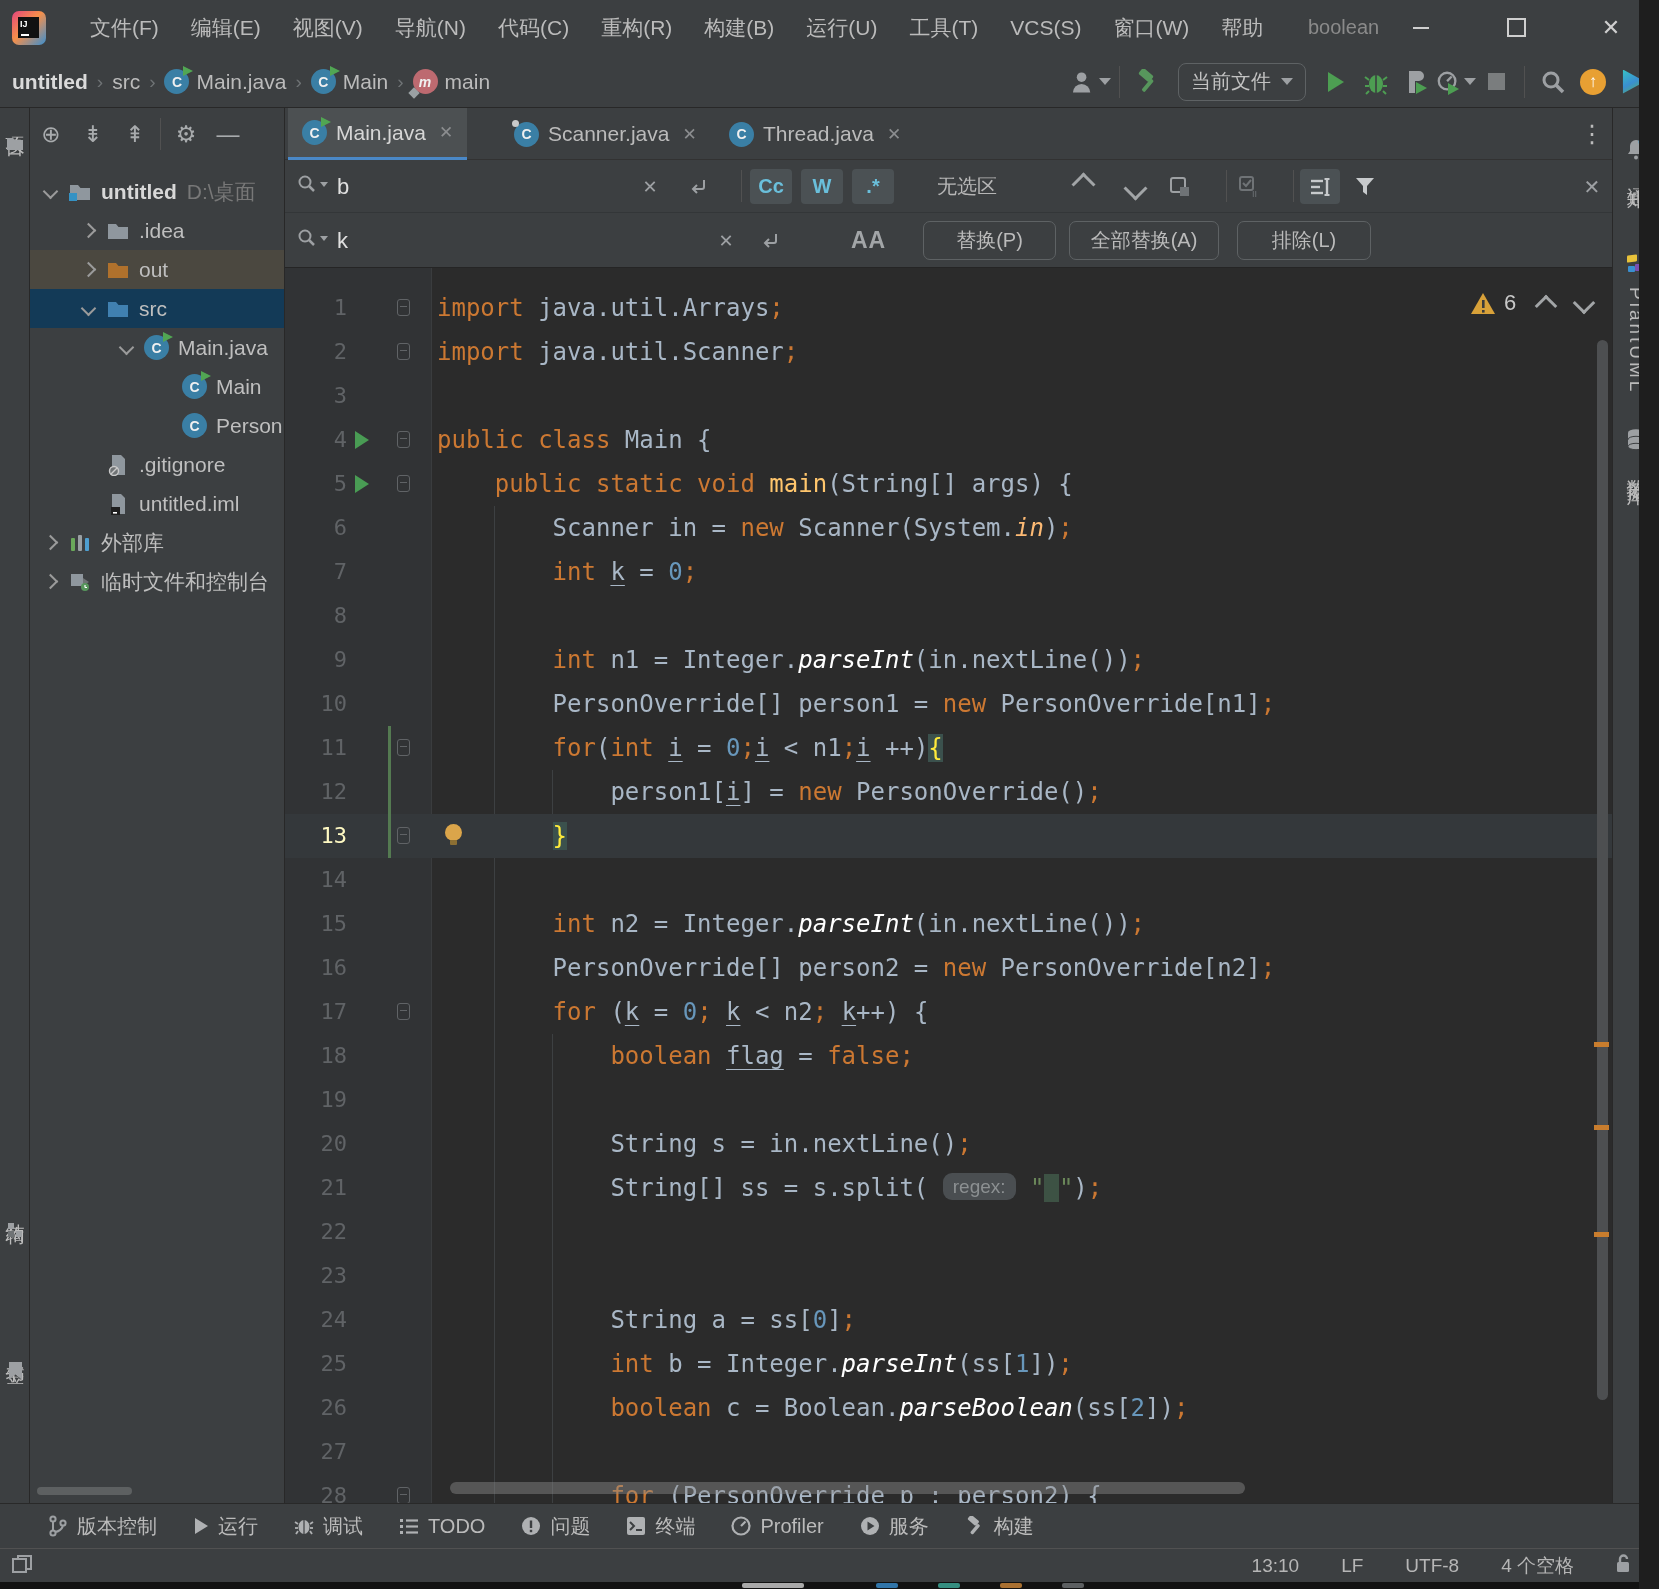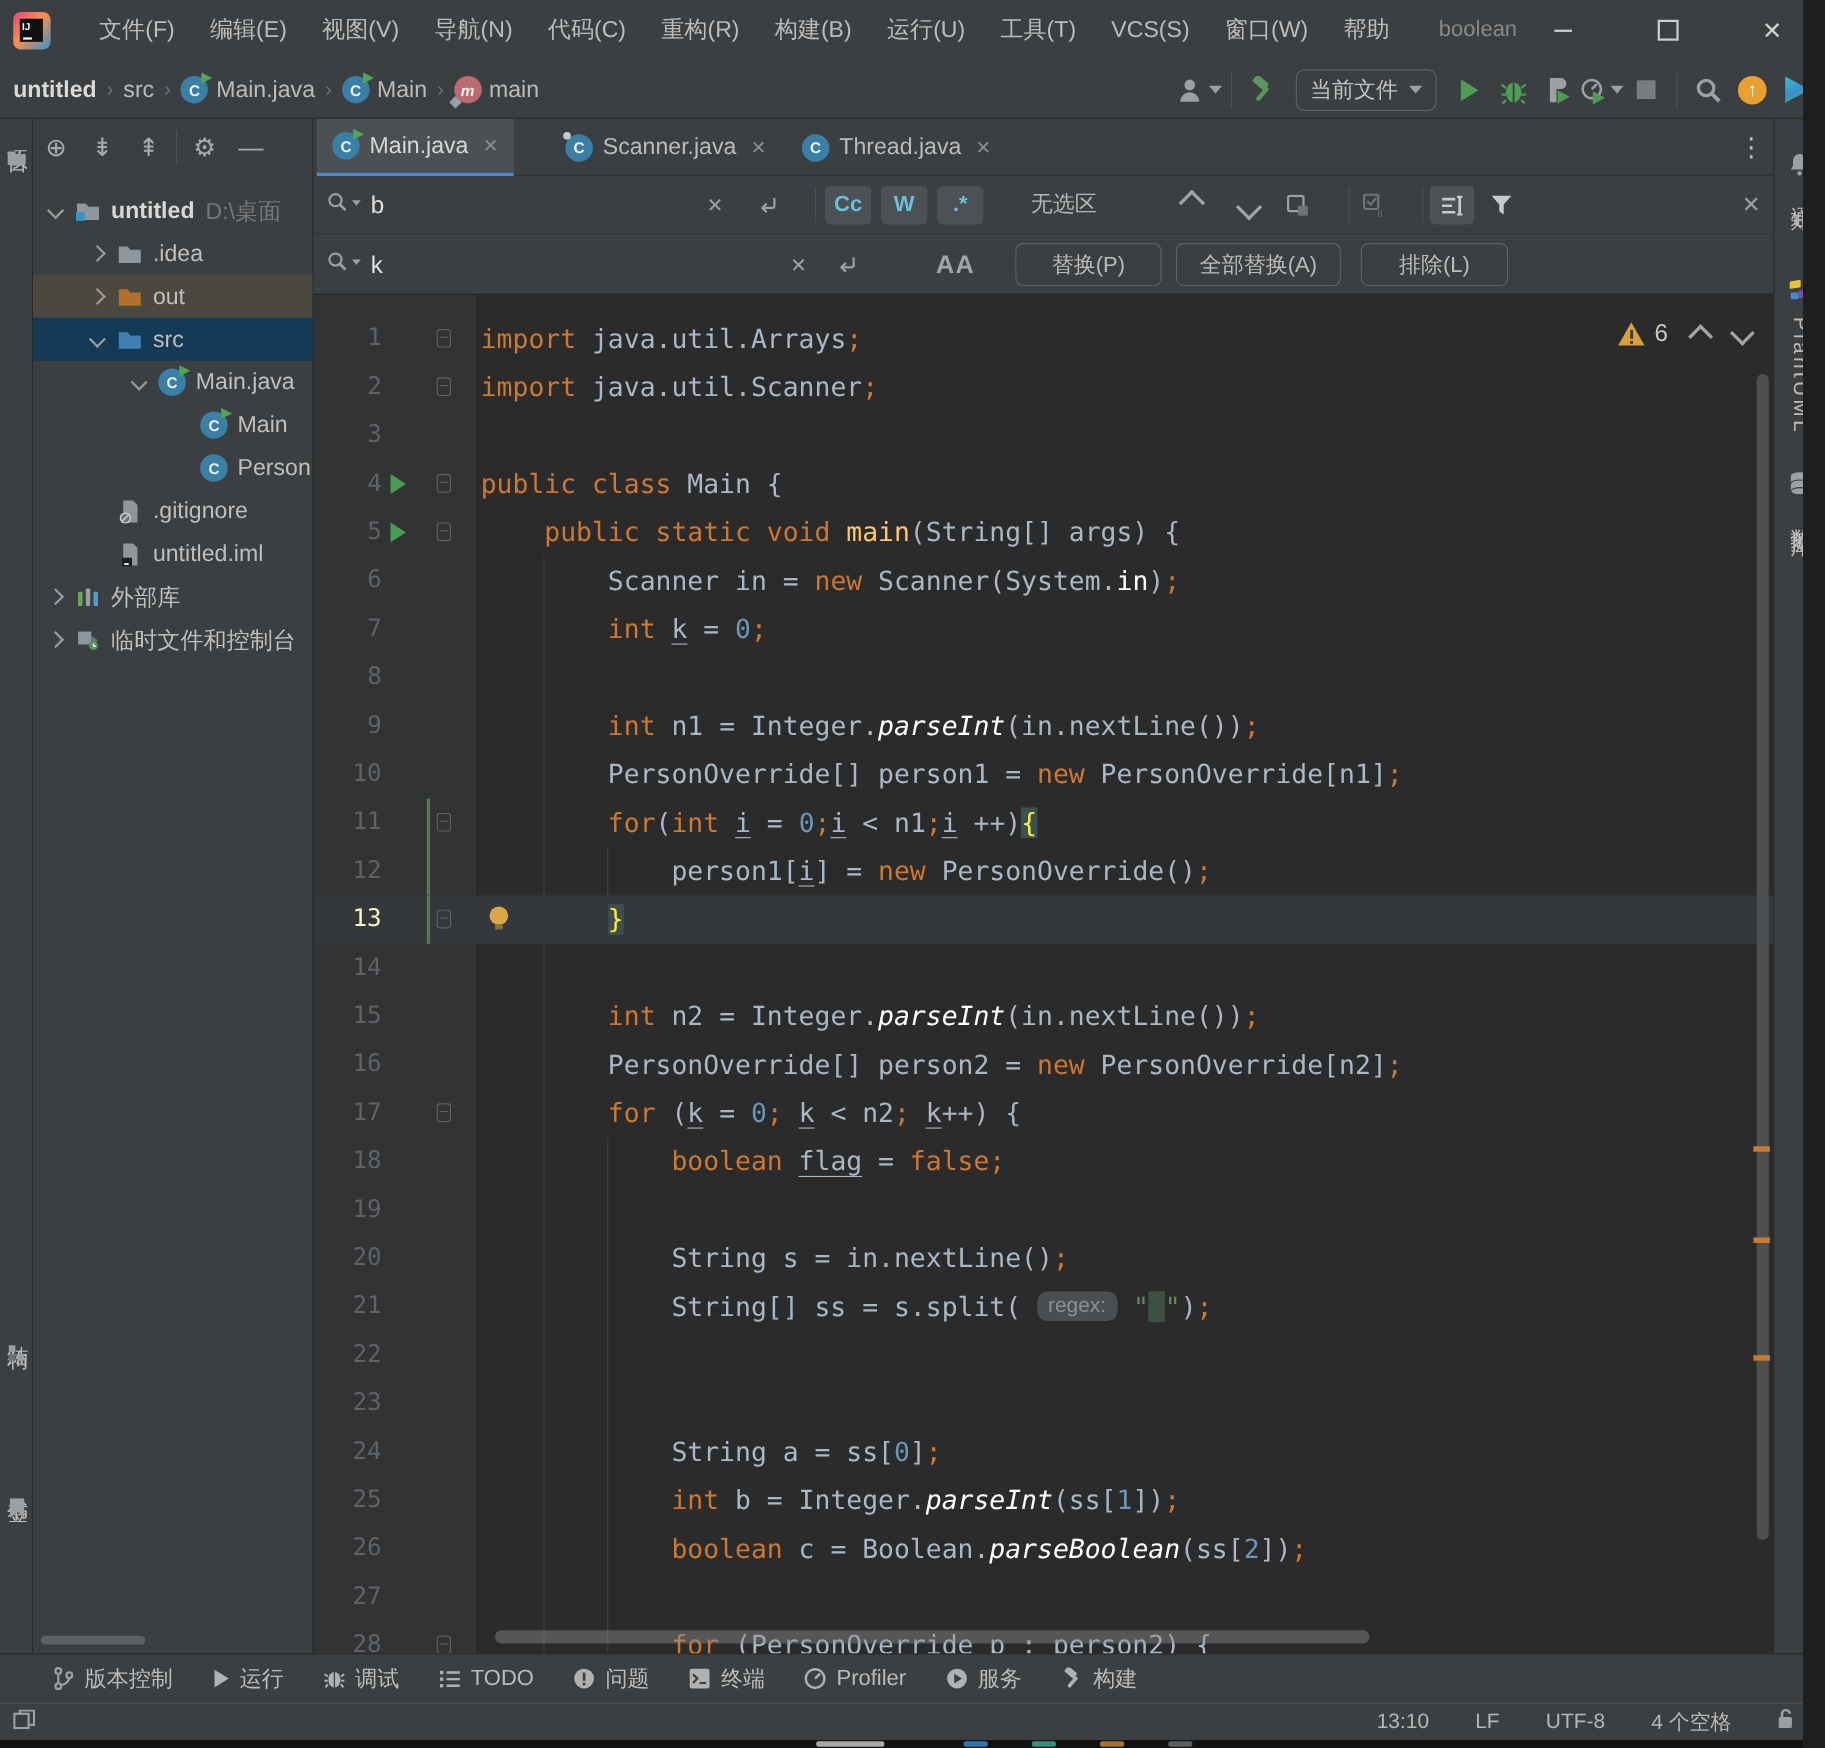--- a/index.html
+++ b/index.html
@@ -104,21 +104,21 @@
   .fold:after{content:"";position:absolute;left:2px;right:2px;top:6px;border-top:1px solid #606366;}
   .bulb{position:absolute;left:160px;top:10px;width:17px;height:17px;border-radius:50%;background:#dba54a;}
   .bulb:after{content:"";position:absolute;left:5px;top:16px;width:7px;height:5px;background:#8c6f33;border-radius:1px;}
   .tkw{position:absolute;left:152px;top:0;line-height:44px;font-family:"DejaVu Sans Mono",monospace;font-size:24px;white-space:pre;}
   .tk-k{color:#cc7832;}
   .tk-p{color:#a9b7c6;}
   .tk-n{color:#6897bb;}
   .tk-s{color:#6a8759;}
   .tk-m{color:#ffffff;font-style:italic;}
   .tk-d{color:#ffc66d;}
-  .tk-f{color:#ffffff;}
+  .tk-f{color:#fdba74;font-style:italic;}
   .tk-semi{color:#cc7832;}
   .tk-u{color:#a9b7c6;text-decoration:underline;text-decoration-thickness:1px;text-underline-offset:5px;}
   .tk-B{color:#ffeb3b;background:#3b514d;}
   .tk-S{background:#3d5244;}
   .tk-inlay{display:inline-block;background:#4a4e51;color:#8c9092;border-radius:9px;padding:2px 10px;
             font-family:"Liberation Sans",sans-serif;font-size:19px;vertical-align:3px;line-height:23px;}
   .warnwidget{position:absolute;left:1185px;top:22px;display:flex;align-items:center;gap:22px;z-index:5;}
   .warncount{font-size:22px;color:#c8c8c8;}
   .wnav{width:13px;height:13px;border-left:3px solid #a2a5a7;border-top:3px solid #a2a5a7;}
   .wnav.up{transform:rotate(45deg);margin-top:6px;}

